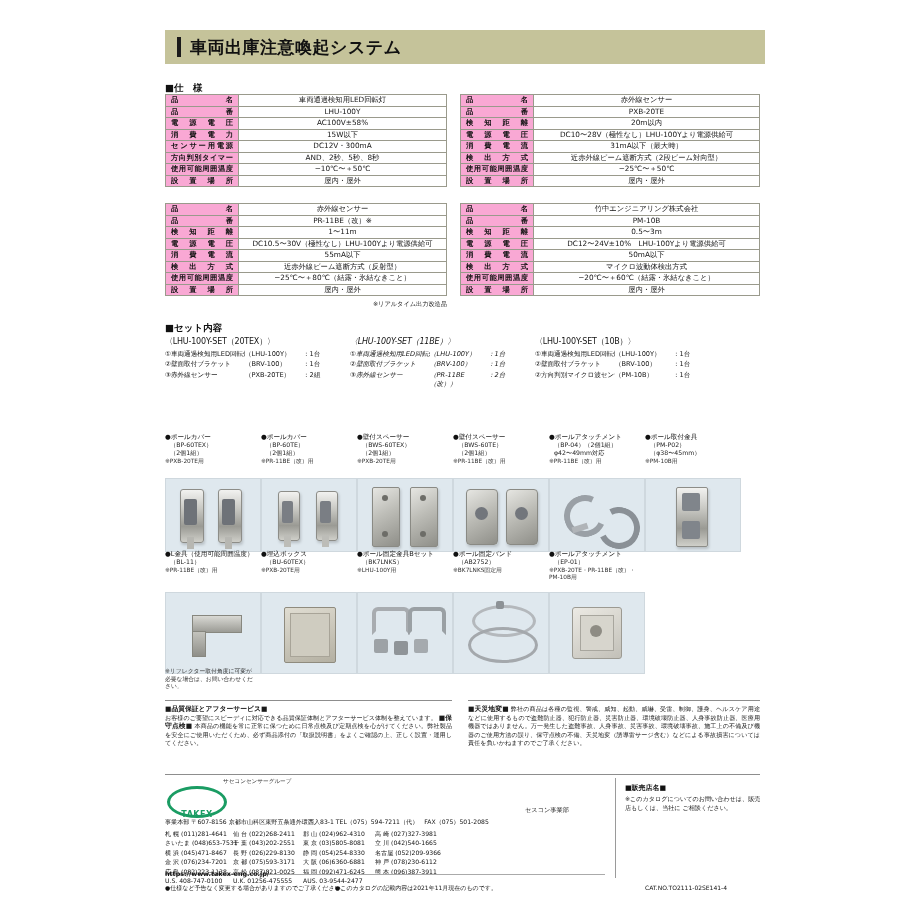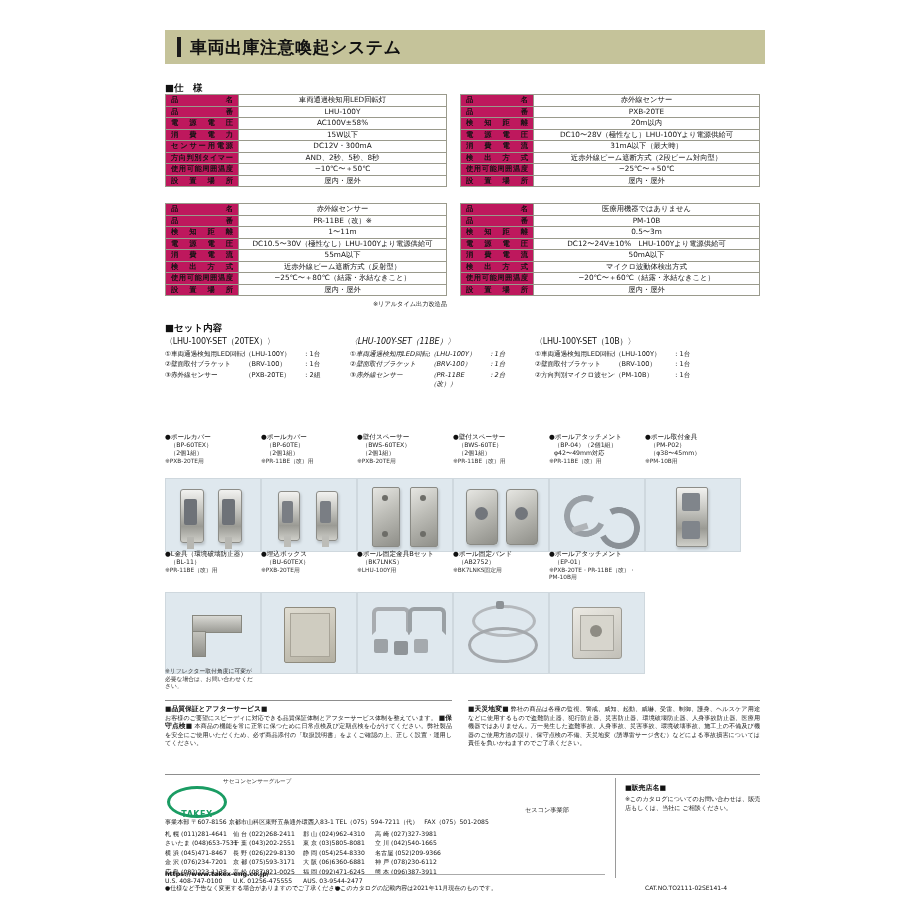--- a/index.html
+++ b/index.html
@@ -72,21 +72,21 @@
   .spec td {
     border: 0.6px solid #9a9a8c;
     font-size: 7.3px;
     height: 10.5px;
     line-height: 10.5px;
     padding: 0 2px;
     color: #141414;
   }
   .spec td.k {
     width: 62px;
-    background: #be185d;
+    background: #f9a8d4;
     text-align: justify;
     text-align-last: justify;
     padding: 0 5px;
     font-weight: bold;
     letter-spacing: 0px;
   }
   .spec td.v {
     text-align: center;
     background: #fff;
     white-space: nowrap;
@@ -422,21 +422,21 @@
           <tr>
             <td class="k">設　置　場　所</td>
             <td class="v">屋内・屋外</td>
           </tr>
         </tbody>
       </table>
   <table class="spec" id="spec3" style="left:305px; top:203px; width:300px;">
         <tbody>
           <tr>
             <td class="k">品　　　　名</td>
-            <td class="v">医療用機器ではありません</td>
+            <td class="v">竹中エンジニアリング株式会社</td>
           </tr>
           <tr>
             <td class="k">品　　　　番</td>
             <td class="v">PM-10B</td>
           </tr>
           <tr>
             <td class="k">検　知　距　離</td>
             <td class="v">0.5〜3m</td>
           </tr>
           <tr>
@@ -595,21 +595,21 @@
     <div class="ph" style="left:22px; top:46px; width:16px; height:6px; background:#b0b4b8; transform:rotate(-18deg);"></div>
   </div>
   <div class="opt-photo" style="left:490px; top:478px;">
     <div class="ph bar-metal shadow-soft" style="left:30px; top:8px; width:30px; height:58px; border-radius:2px;"></div>
     <div class="ph" style="left:36px; top:14px; width:18px; height:18px; background:#80858b; border-radius:2px;"></div>
     <div class="ph" style="left:36px; top:42px; width:18px; height:18px; background:#80858b; border-radius:2px;"></div>
   </div>
 
   <div id="optrow2">
         <div class="opt-card" style="left: 10px; top: 550px;">
-          <div class="oc-name">●L金具（環境破壊防止器）</div>
+          <div class="oc-name">●L金具（使用可能周囲温度）</div>
           <div class="oc-sub">（BL-11）</div>
           <div class="oc-ref">※PR-11BE（改）用</div>
         </div>
         <div class="opt-card" style="left: 106px; top: 550px;">
           <div class="oc-name">●埋込ボックス</div>
           <div class="oc-sub">（BU-60TEX）</div>
           <div class="oc-ref">※PXB-20TE用</div>
         </div>
         <div class="opt-card" style="left: 202px; top: 550px;">
           <div class="oc-name">●ポール固定金具Bセット</div>

